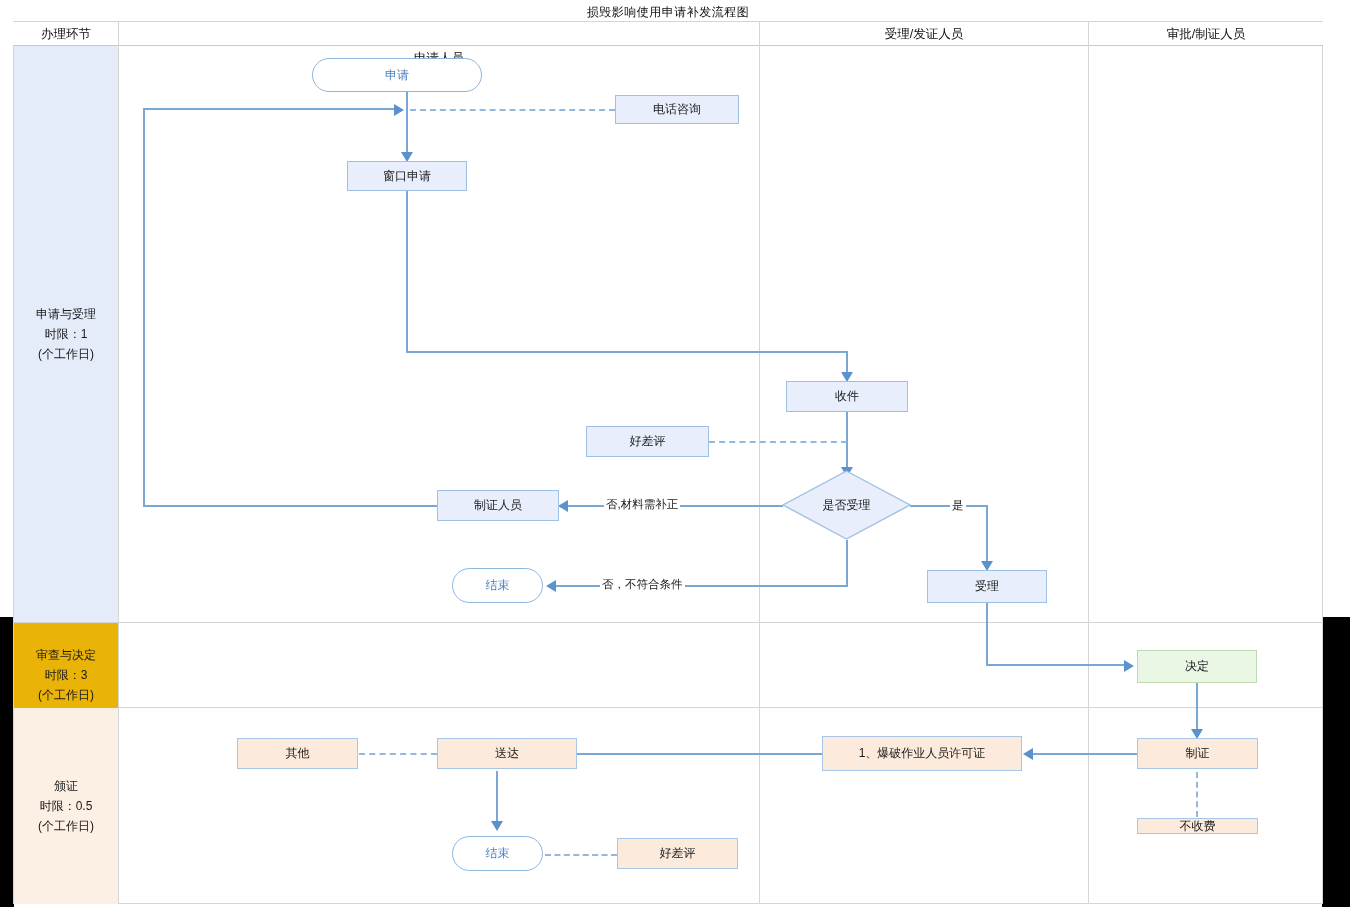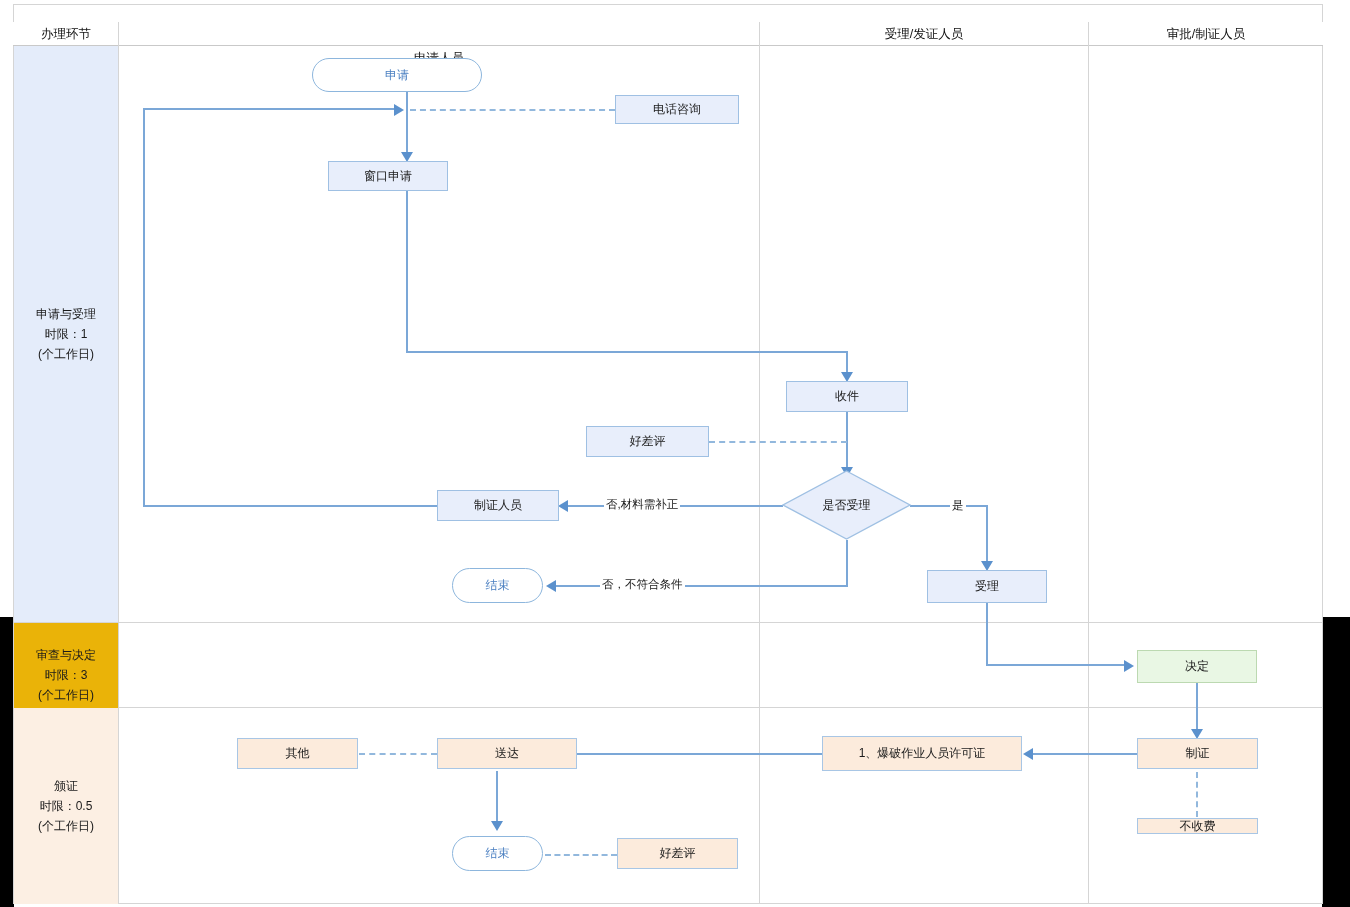--- a/index.html
+++ b/index.html
@@ -116,20 +116,21 @@
 </head>
 <body>
 
 <div id="page">
 
   <div class="sidebar-black" style="left:0; top:617px; width:14px; height:290px;"></div>
   <div class="sidebar-black" style="left:1322px; top:617px; width:28px; height:290px;"></div>
 
   <div class="frame"></div>
 
+  <div class="title-bar">损毁影响使用申请补发流程图</div>
 
   <div class="hdr-row"></div>
   <div class="hdr-cell" style="left:14px;  top:22px; width:104px;">办理环节</div>
   <div class="hdr-cell" style="left:119px; top:22px; width:640px;margin-top:24px;">申请人员</div>
   <div class="hdr-cell" style="left:760px; top:22px; width:328px;">受理/发证人员</div>
   <div class="hdr-cell" style="left:1089px;top:22px; width:234px;">审批/制证人员</div>
 
   <div class="vsep" style="left:118px;  top:22px; height:882px;"></div>
   <div class="vsep" style="left:759px;  top:22px; height:882px;"></div>
   <div class="vsep" style="left:1088px; top:22px; height:882px;"></div>
@@ -209,21 +210,21 @@
   <div class="ln-dash-v" style="left:1196px; top:772px; height:45px;"></div>
 
   <div class="node n-term" style="left:312px; top:58px; width:170px; height:34px;">
     <span>申请</span>
   </div>
 
   <div class="node n-blue" style="left:615px; top:95px; width:124px; height:29px;">
     <span>电话咨询</span>
   </div>
 
-  <div class="node n-blue" style="left:328px; top:161px; width:120px; height:30px;">
+  <div class="node n-blue" style="left:347px; top:161px; width:120px; height:30px;">
     <span>窗口申请</span>
   </div>
 
   <div class="node n-blue" style="left:786px; top:381px; width:122px; height:31px;">
     <span>收件</span>
   </div>
 
   <div class="node n-blue" style="left:586px; top:426px; width:123px; height:31px;">
     <span>好差评</span>
   </div>

